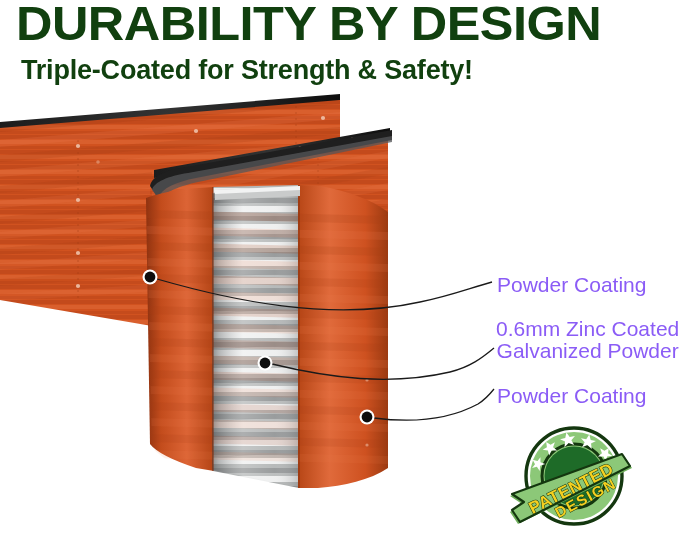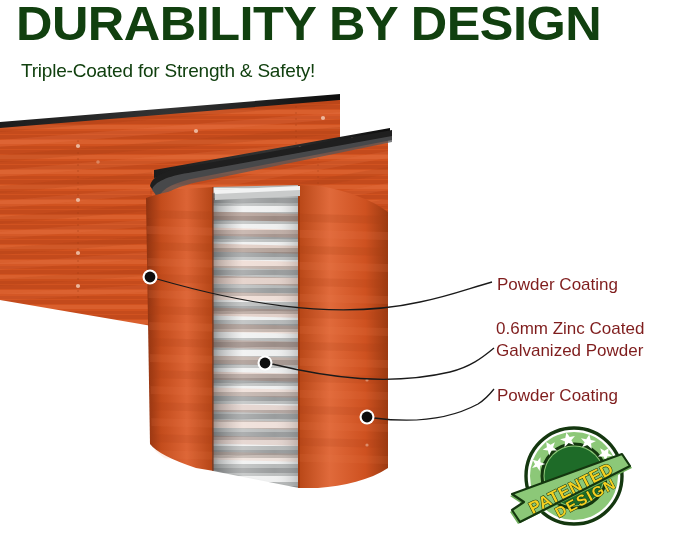--- a/index.html
+++ b/index.html
@@ -24,38 +24,38 @@
     color:#11400f;
     transform:scaleX(1.03);
     transform-origin:left center;
     white-space:nowrap;
   }
   .subhead{
     position:absolute;
     left:21px; top:55px;
     width:650px;
     font-family:"Liberation Sans", sans-serif;
-    font-weight:normal;
-    font-size:19px;
+    font-weight:bold;
+    font-size:27px;
     line-height:31px;
     letter-spacing:-0.2px;
     color:#11400f;
     white-space:nowrap;
   }
 
   .callout-label{
     position:absolute;
     font-family:"Liberation Sans", sans-serif;
-    font-size:17px;
+    font-size:21px;
     line-height:22px;
-    color:#7f1d1d;
+    color:#8b5cf6;
     white-space:nowrap;
   }
   #label-0{left:497px; top:274px;}
-  #label-1{left:496px; top:318px;}
+  #label-1{left:496px; top:318px;text-align:center;}
   #label-2{left:497px; top:385px;}
 
   svg.art{position:absolute;left:0;top:0;width:679px;height:534px;}
 
   .badge-wrap{position:absolute;left:508px;top:424px;width:130px;height:110px;}
 </style>
 </head>
 <body>
 
 <div id="stage">

